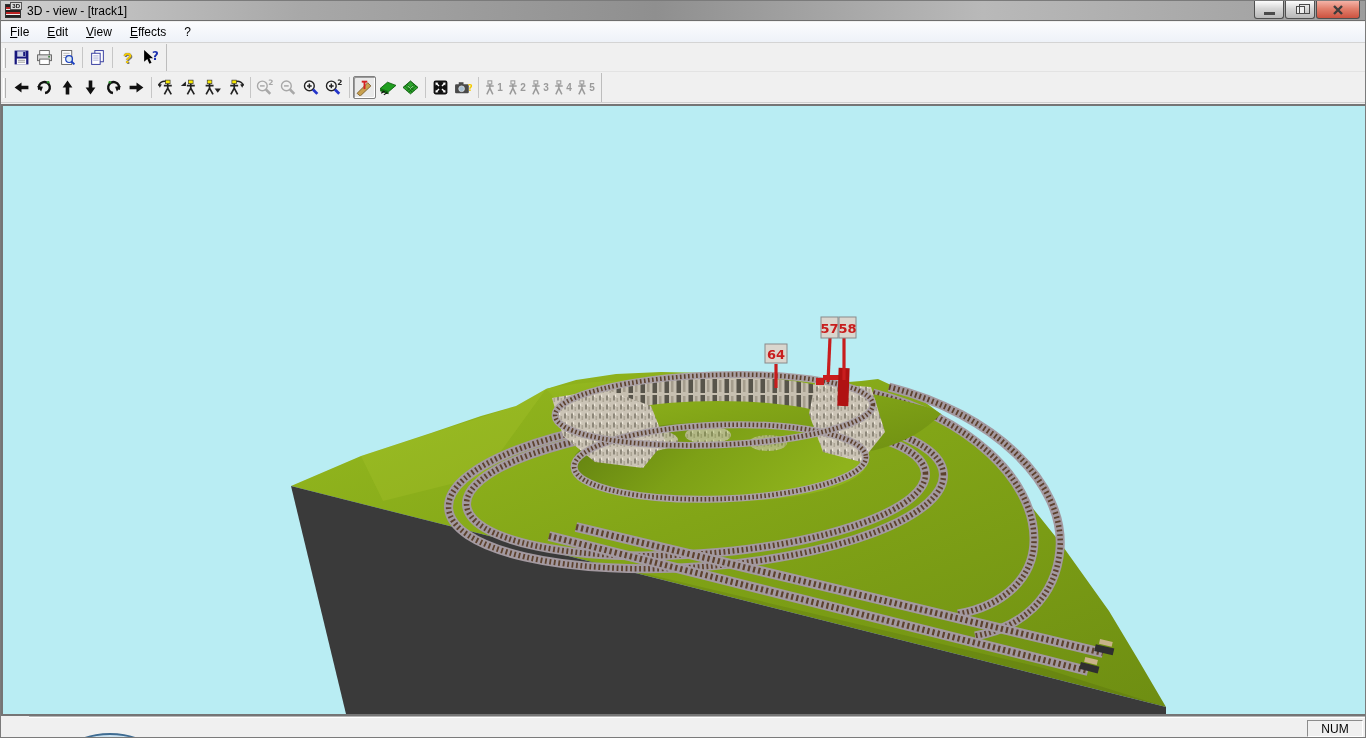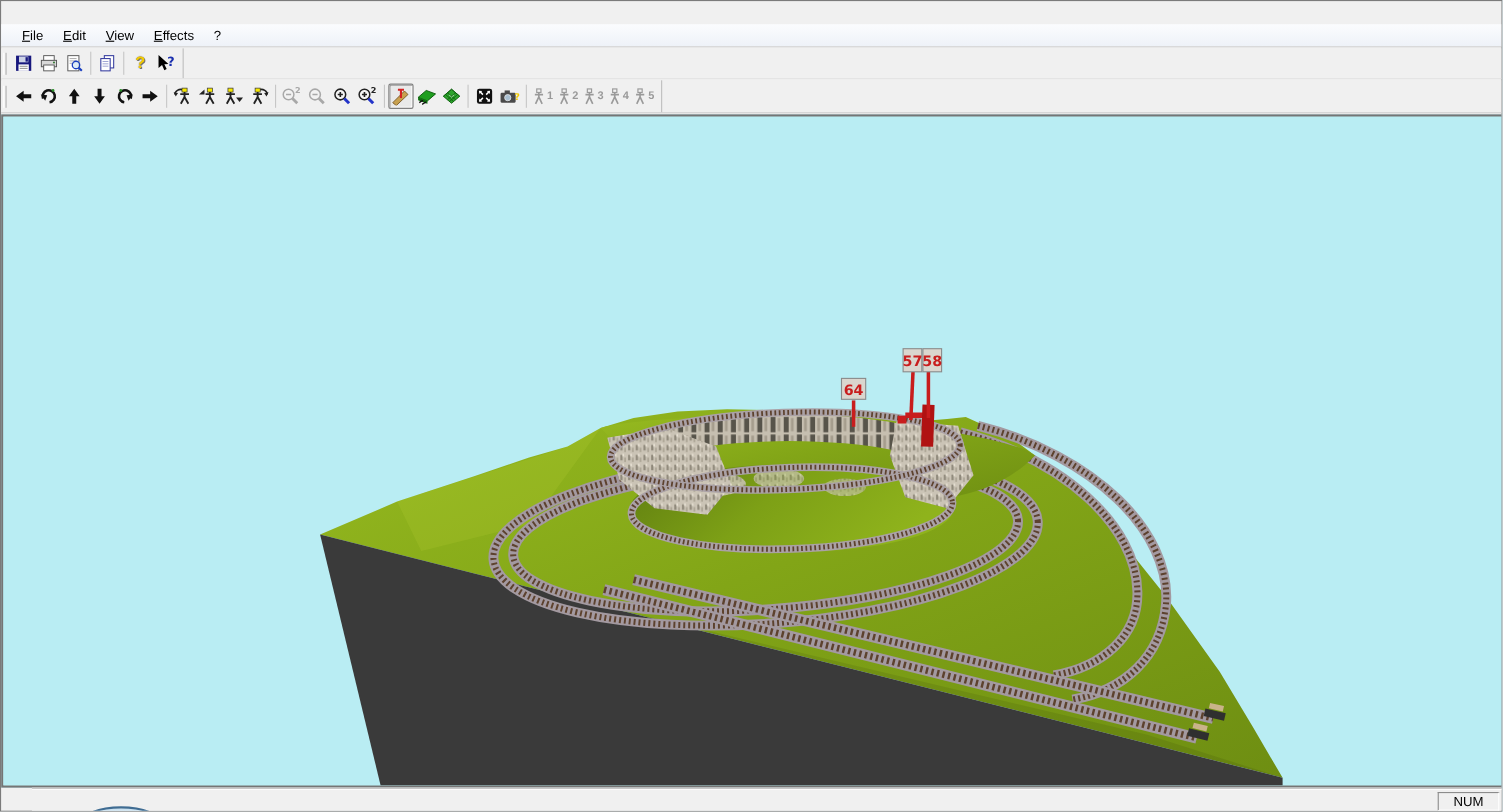--- a/index.html
+++ b/index.html
@@ -19,21 +19,21 @@
   .win-btn { width:30px; height:18px; border:1px solid #4f4f4f; border-top:none; border-radius:0 0 3px 3px;
     margin-left:1px; display:flex; align-items:center; justify-content:center;
     background:linear-gradient(#fdfdfd,#d6d6d6 45%,#b9b9b9); }
   .win-btn.close { background:linear-gradient(#f4b3a7,#e2806d 45%,#cc5240); width:44px; }
   .glyph-min { width:11px; height:3px; background:#4a4a4a; margin-top:7px; }
   .glyph-restore { width:9px; height:8px; border:1px solid #4a4a4a; background:#eee; position:relative; }
   .glyph-restore:before { content:""; position:absolute; left:2px; top:-3px; width:9px; height:8px; border:1px solid #4a4a4a; }
 
   
   .menubar { position:absolute; left:0; top:21px; width:100%; height:21px; background:linear-gradient(#fbfcfe,#eef2f8);
-    border-bottom:1px solid #d4d4d4; display:flex; align-items:center; padding-left:10px; }
+    border-bottom:1px solid #d4d4d4; display:flex; align-items:center; padding-left:0; }
   .menu-item { font-size:12px; color:#000; padding:2px 9px; }
   .menu-item .ul { text-decoration:underline; }
 
   
   .toolbar { position:absolute; left:0; width:100%; background:#f0f0f0; display:flex; align-items:center; }
   .toolbar1 { top:43px; height:28px; border-bottom:1px solid #e3e3e3; }
   .toolbar2 { top:72px; height:30px; border-bottom:1px solid #d0d0d0; }
   .band { display:flex; align-items:center; height:100%; padding:0 4px 0 0; border-right:1px solid #bdbdbd; }
   .grip { width:3px; height:20px; margin:0 4px 0 2px; border-left:1px solid #ffffff; border-right:1px solid #b0b0b0; }
   .tbtn { width:23px; height:23px; display:flex; align-items:center; justify-content:center; flex:0 0 auto; }
@@ -61,20 +61,39 @@
   .ballast-s { fill:none; stroke:#a399a0; stroke-width:10; }
   .ties-s    { fill:none; stroke:#5d422e; stroke-width:6; stroke-dasharray:2.2 3; }
   .ballast-t { fill:none; stroke:#aaa1a6; stroke-width:7; }
   .ties-t    { fill:none; stroke:#5d422e; stroke-width:4.5; stroke-dasharray:1.6 2.4; }
 </style>
 </head>
 <body>
 
 <div class="window">
 
+  <div class="titlebar">
+    <div class="app-icon">
+      <span class="badge">3D</span>
+    </div>
+    <span class="title-text">3D - view - [track1]</span>
+    <div class="win-controls">
+      <div class="win-btn">
+          <div class="glyph-min"></div>
+        </div>
+      <div class="win-btn">
+          <div class="glyph-restore"></div>
+        </div>
+      <div class="win-btn close">
+        <svg width="12" height="12" viewBox="0 0 12 12">
+          <path d="M2 2 L10 10 M10 2 L2 10" stroke="#3c3c3c" stroke-width="2.4"></path>
+        </svg>
+      </div>
+    </div>
+  </div>
 
   <div class="menubar">
     <span class="menu-item"><span class="ul">F</span><span>ile</span></span>
     <span class="menu-item"><span class="ul">E</span><span>dit</span></span>
     <span class="menu-item"><span class="ul">V</span><span>iew</span></span>
     <span class="menu-item"><span class="ul">E</span><span>ffects</span></span>
     <span class="menu-item"><span>?</span></span>
   </div>
 
   <div class="toolbar toolbar1">

